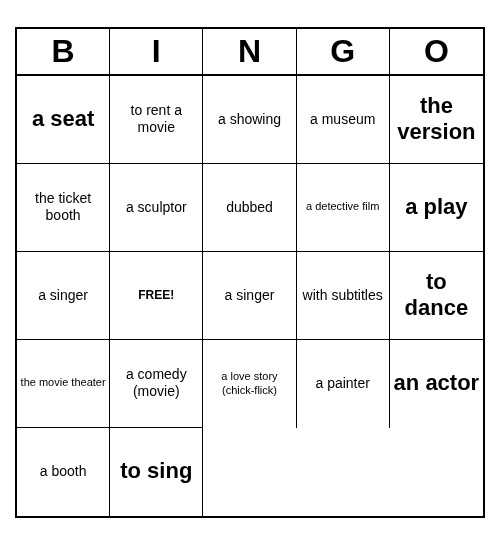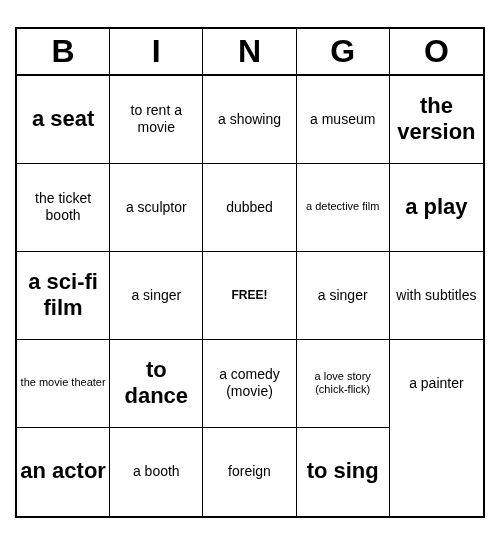--- a/index.html
+++ b/index.html
@@ -99,28 +99,26 @@
   <div class="bingo-cell large-text">a seat</div>
       <div class="bingo-cell medium-text">to rent a movie</div>
       <div class="bingo-cell medium-text">a showing</div>
       <div class="bingo-cell medium-text">a museum</div>
       <div class="bingo-cell large-text">the version</div>
       <div class="bingo-cell medium-text">the ticket booth</div>
       <div class="bingo-cell medium-text">a sculptor</div>
       <div class="bingo-cell medium-text">dubbed</div>
       <div class="bingo-cell small-text">a detective film</div>
       <div class="bingo-cell large-text">a play</div>
-      <div class="bingo-cell large-text">a sci-fi film</div>
       <div class="bingo-cell medium-text">a singer</div>
       <div class="bingo-cell free">FREE!</div>
       <div class="bingo-cell medium-text">a singer</div>
       <div class="bingo-cell medium-text">with subtitles</div>
+      <div class="bingo-cell large-text">to dance</div>
       <div class="bingo-cell small-text">the movie theater</div>
-      <div class="bingo-cell large-text">to dance</div>
       <div class="bingo-cell medium-text">a comedy (movie)</div>
       <div class="bingo-cell small-text">a love story (chick-flick)</div>
       <div class="bingo-cell medium-text">a painter</div>
       <div class="bingo-cell large-text">an actor</div>
       <div class="bingo-cell medium-text">a booth</div>
-      <div class="bingo-cell medium-text">foreign</div>
       <div class="bingo-cell large-text">to sing</div>
     </div>
 </div>
 
 </body></html>

